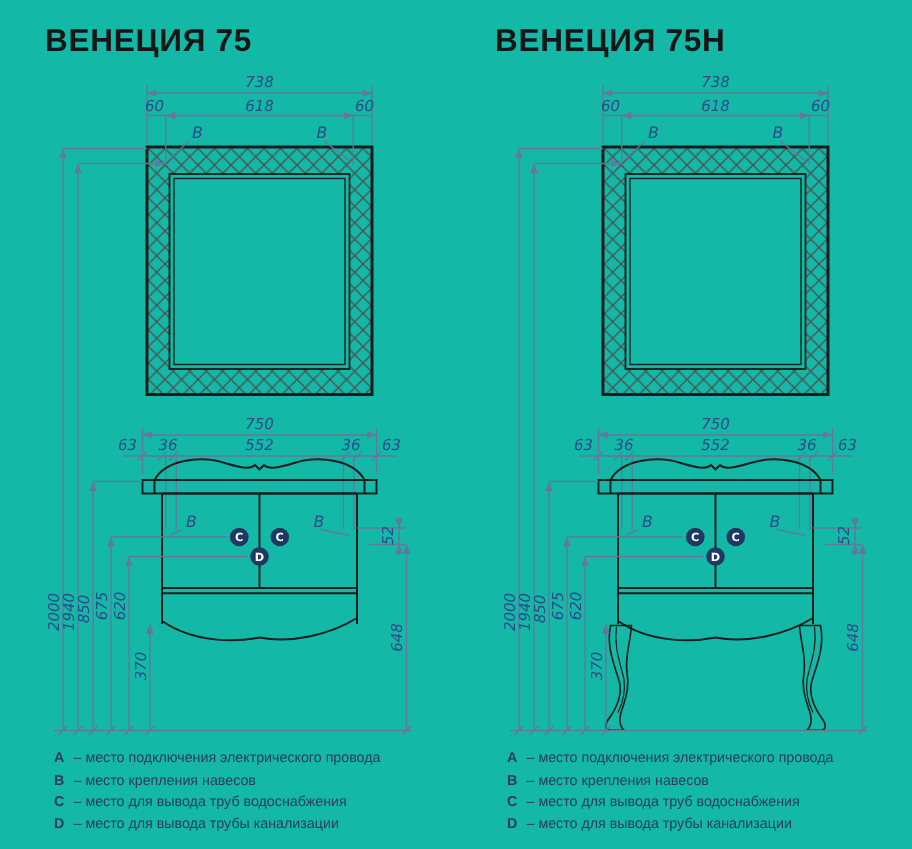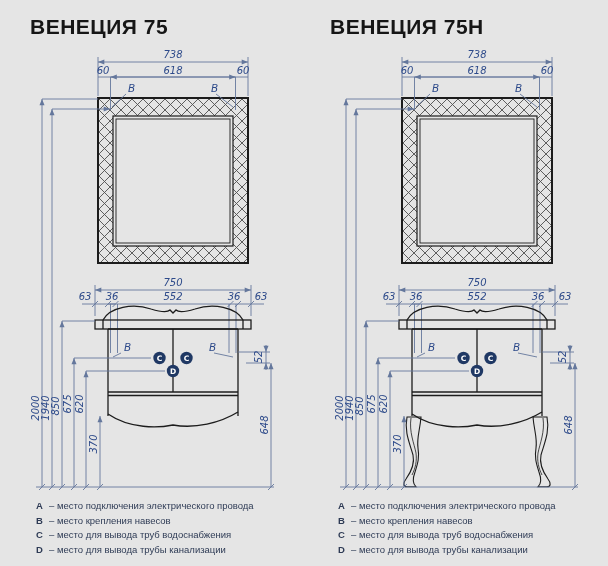--- a/index.html
+++ b/index.html
@@ -1,16 +1,16 @@
 <!DOCTYPE html>
 <html><head>
 <meta charset="utf-8">
 <style>
   html,body{margin:0;padding:0;background:#fff;}
-  .stage{position:relative;width:608px;height:566px;background:#e5e5e5;overflow:hidden;
+  .stage{position:relative;width:608px;height:566px;background:#14b8a6;overflow:hidden;
          font-family:"Liberation Sans",sans-serif;}
   svg{position:absolute;top:0;}
   .panel-left{left:0;}
   .panel-right{left:304px;}
   .title{font-family:"Liberation Sans",sans-serif;font-size:21px;font-weight:bold;fill:#161616;letter-spacing:.5px;}
   .dimtxt{font-family:"DejaVu Sans",sans-serif;font-size:10px;font-style:italic;fill:#2d4a8a;}
   .ptlbl{font-family:"DejaVu Sans",sans-serif;font-size:10.5px;font-style:italic;fill:#2d4a8a;}
   .circlbl{font-family:"DejaVu Sans",sans-serif;font-size:7.5px;font-weight:bold;fill:#ffffff;}
   .dim{stroke:#64779c;stroke-width:.9;fill:none;}
   .draw{stroke:#1c1c1c;fill:none;}

